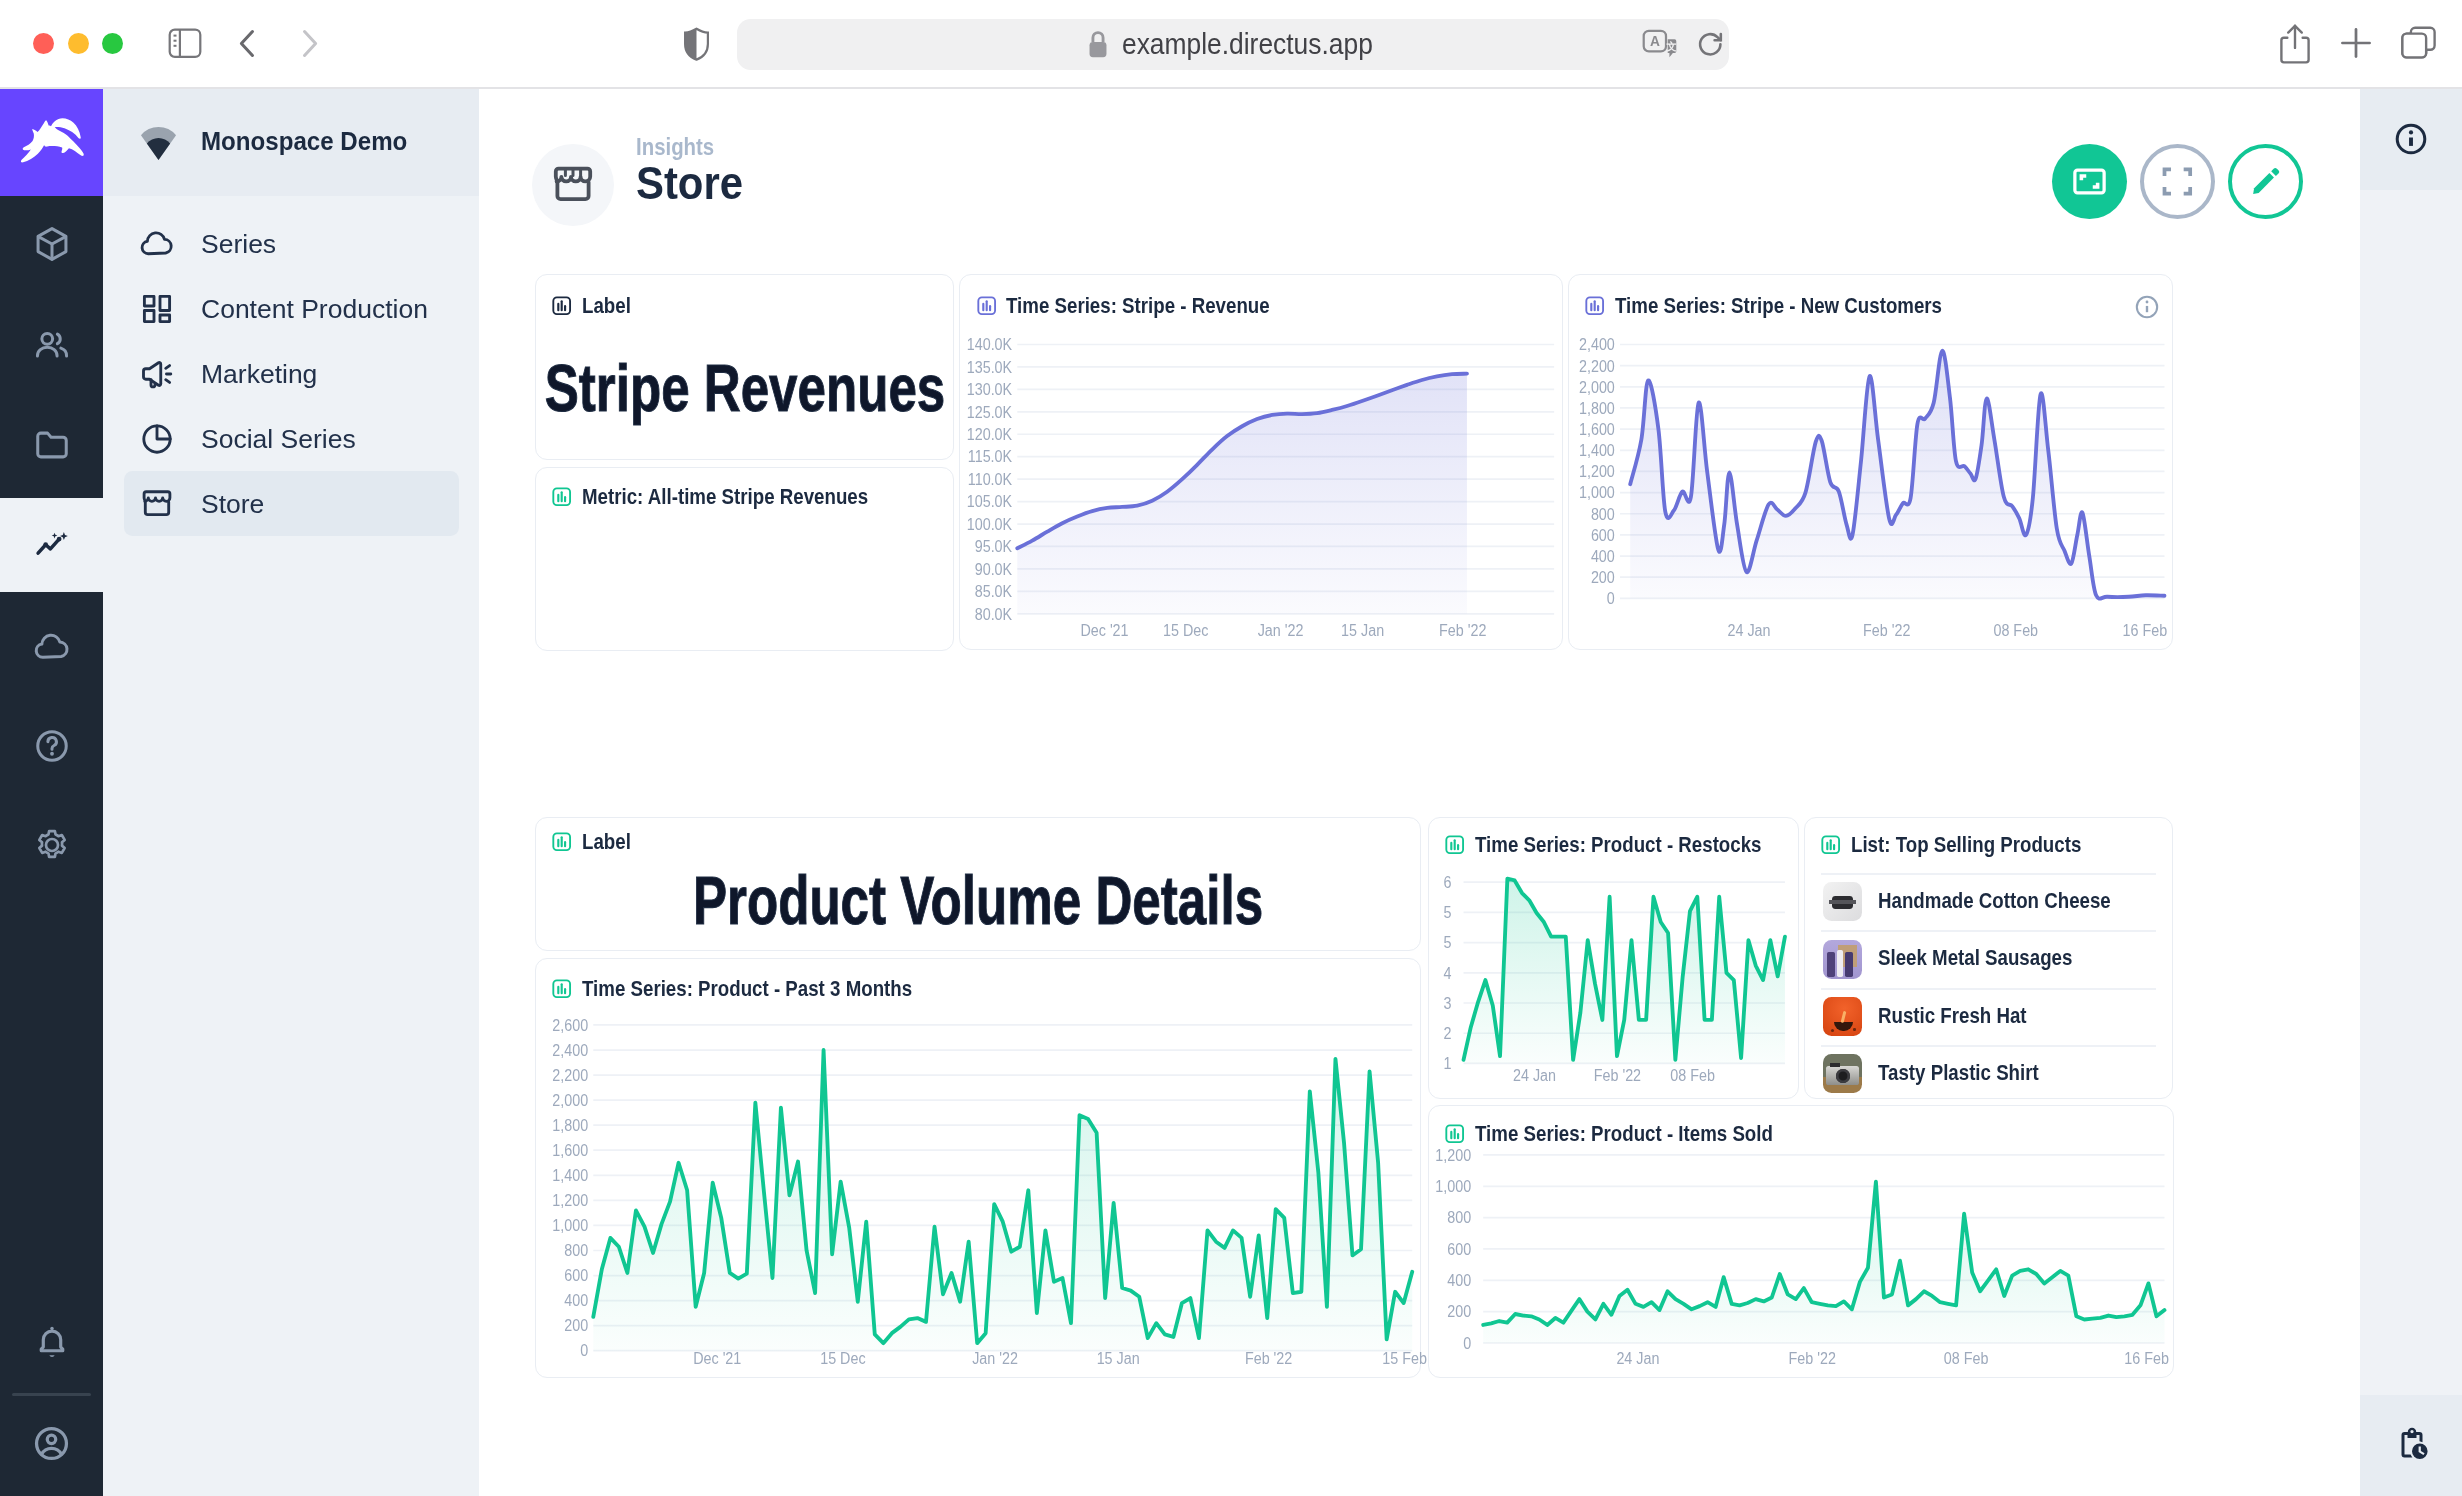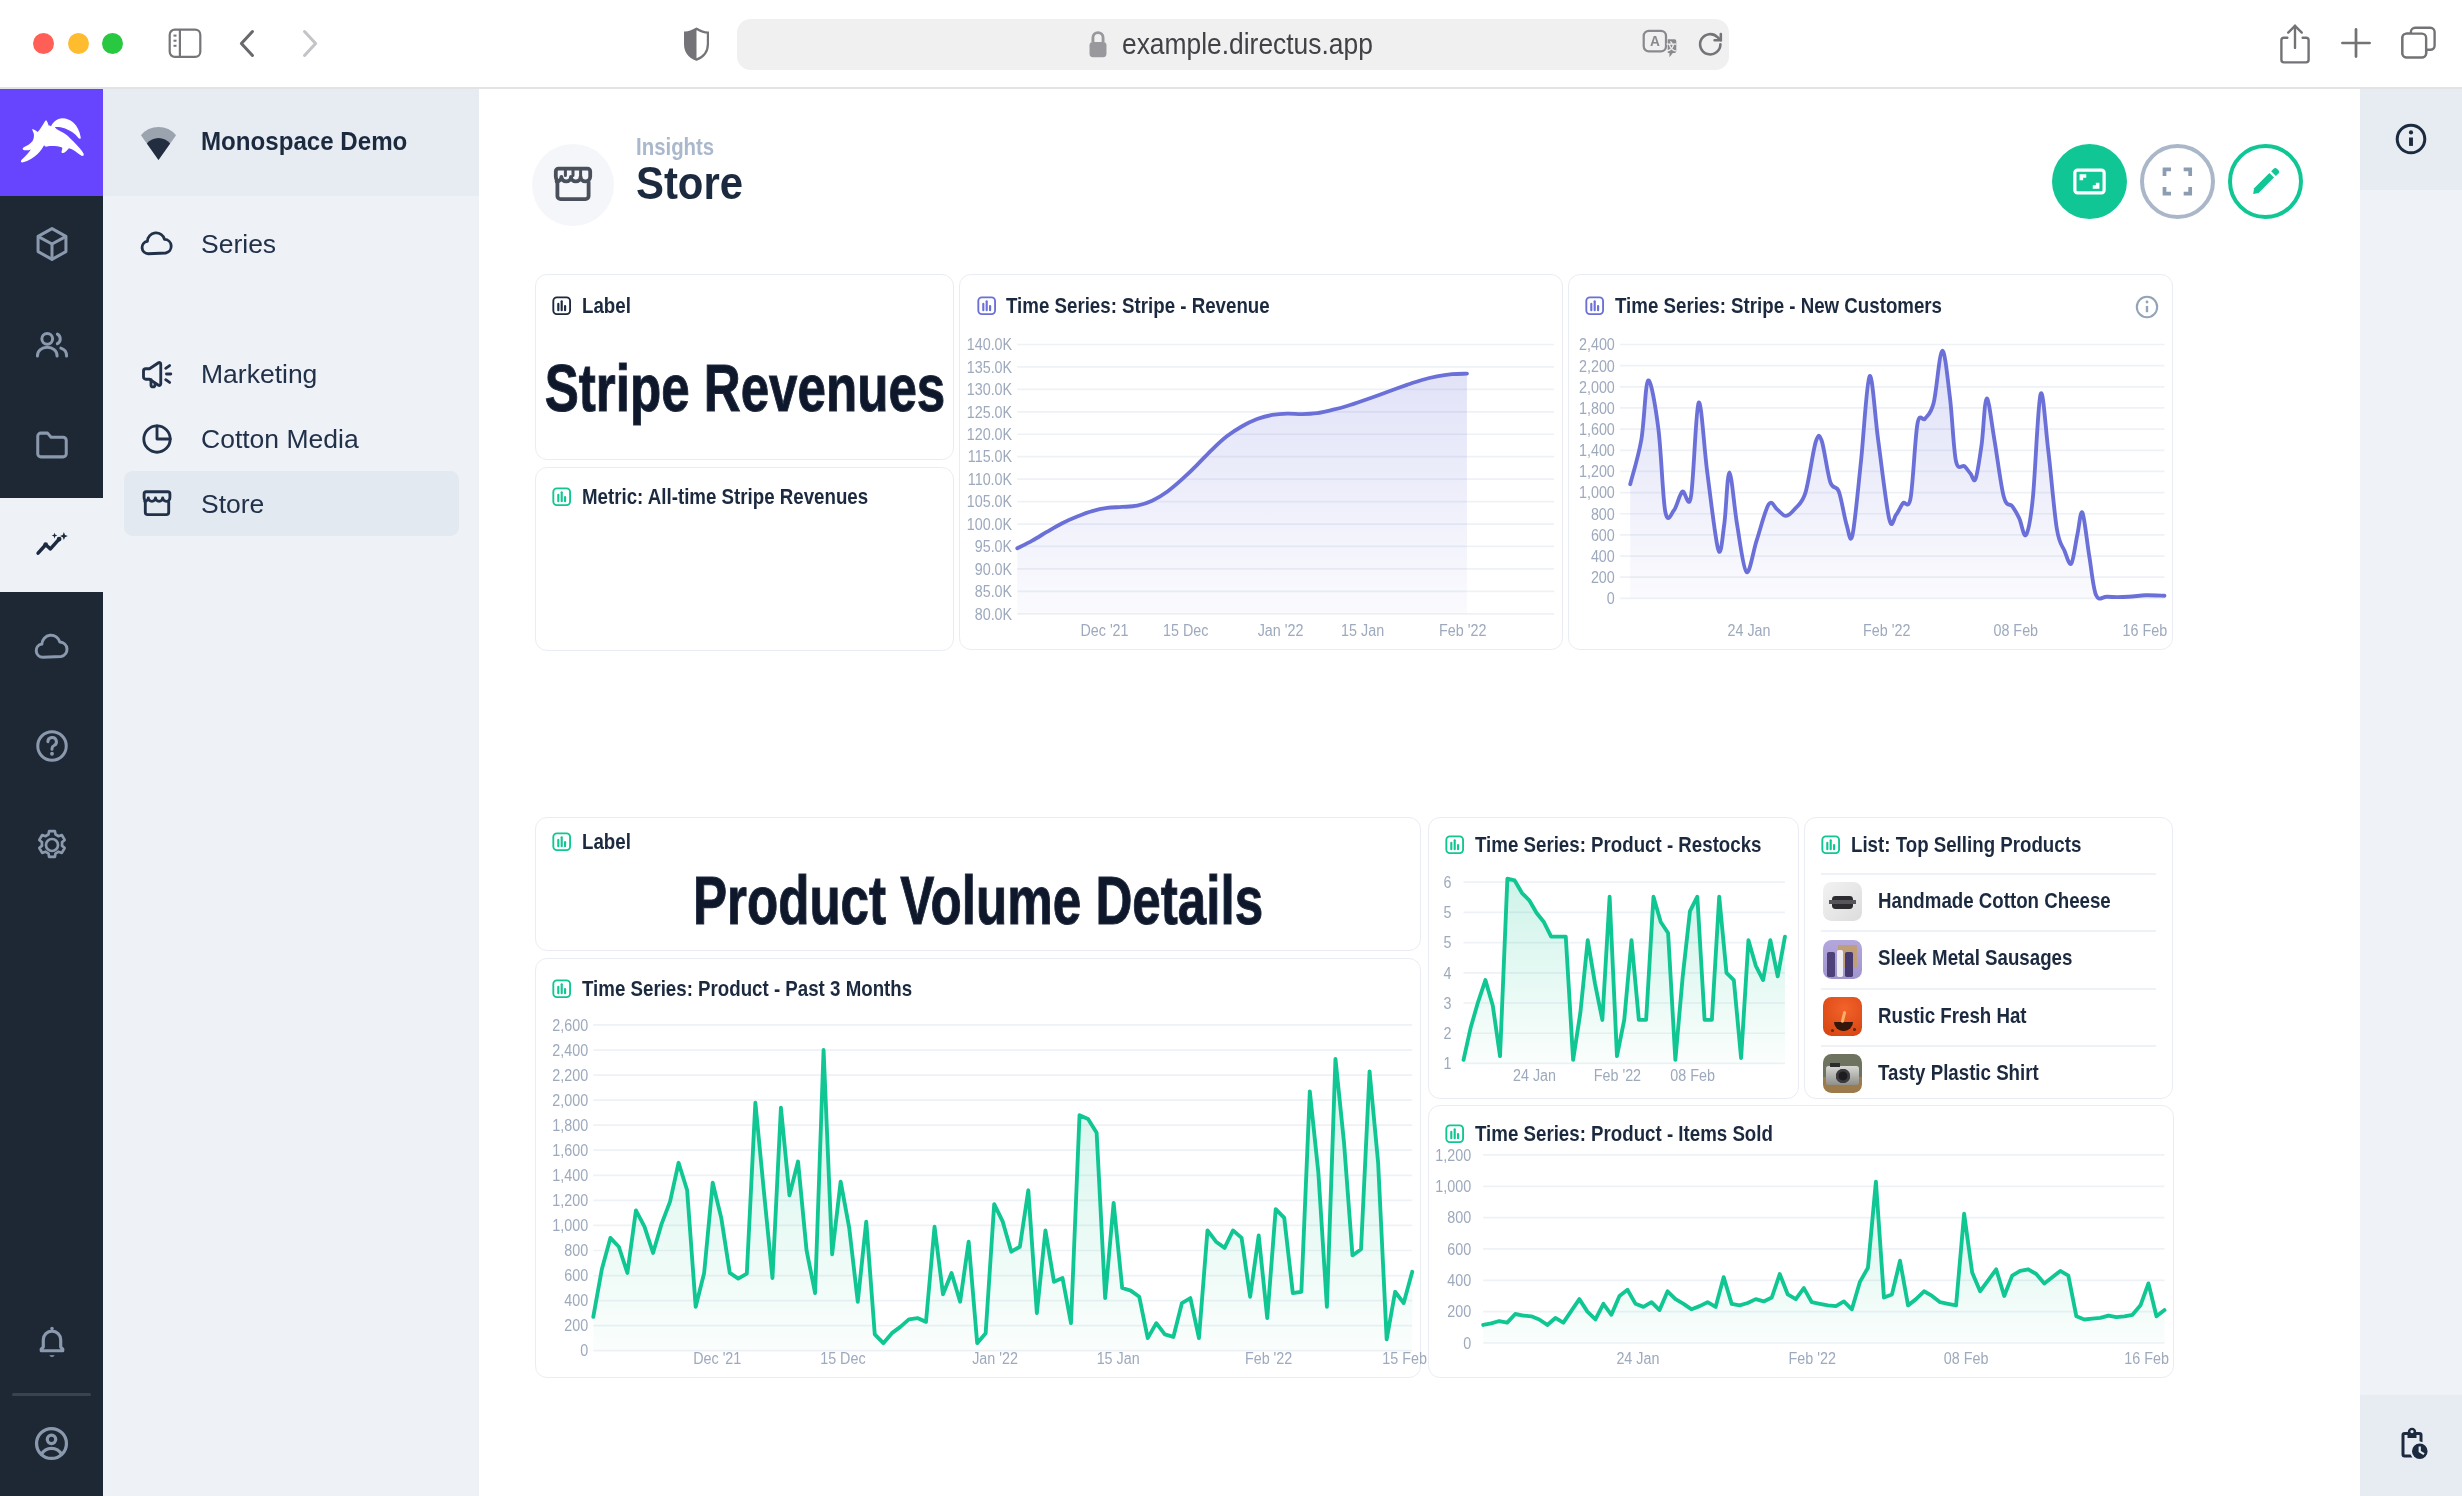--- a/index.html
+++ b/index.html
@@ -126,36 +126,45 @@
  <path d="M12 21 L2.2 7.3 A 12.5 12.5 0 0 1 21.8 7.3 Z" fill="#9aa3ae"></path>
  <path d="M12 21 L5.5 11.9 A 8.2 8.2 0 0 1 18.5 11.9 Z" fill="#222e3f"></path>
 </svg>
 <div class="abs" style="left:201px;top:128px;font-size:26.5px;line-height:1;font-weight:600;color:#1c2a40;transform-origin:left center;transform:scaleX(0.91)">Monospace Demo</div>
 <div class="navitem" style="left:103px;top:211px">
 <svg width="36" height="36" viewBox="0 0 24 24" fill="none" stroke="#22314a" stroke-width="1.9" stroke-linecap="round" stroke-linejoin="round">
         <path d="M6.2 18.5 a4.2 4.2 0 0 1 -0.6 -8.35 A5.8 5.8 0 0 1 17 8.9 a4.6 4.6 0 0 1 0.8 9.1 Z"></path>
       </svg>
 <div class="lbl">Series</div>
     </div>
+<div class="navitem" style="left:103px;top:276px">
+<svg width="36" height="36" viewBox="0 0 24 24" fill="none" stroke="#22314a" stroke-width="1.9" stroke-linecap="round" stroke-linejoin="round">
+        <rect x="3.6" y="3.6" width="6.4" height="6.4"></rect>
+        <rect x="3.6" y="13" width="6.4" height="7.4"></rect>
+        <rect x="14" y="3.6" width="6.4" height="9.4"></rect>
+        <rect x="14" y="16" width="6.4" height="4.4"></rect>
+      </svg>
+<div class="lbl">Content Production</div>
+    </div>
 <div class="navitem" style="left:103px;top:341px">
 <svg width="36" height="36" viewBox="0 0 24 24" fill="none" stroke="#22314a" stroke-width="1.9" stroke-linecap="round" stroke-linejoin="round">
         <path d="M3 10 v4 a1.5 1.5 0 0 0 1.5 1.5 H7 l6 4 a1 1 0 0 0 1.5 -0.9 V5.4 a1 1 0 0 0 -1.5 -0.9 l-6 4 H4.5 A1.5 1.5 0 0 0 3 10 Z"></path>
         <path d="M8 15.7 v3.6 a1.3 1.3 0 0 0 2.6 0"></path>
         <line x1="17.8" y1="8.2" x2="20.4" y2="6.4"></line>
         <line x1="18.3" y1="12" x2="21.2" y2="12"></line>
         <line x1="17.8" y1="15.8" x2="20.4" y2="17.6"></line>
       </svg>
 <div class="lbl">Marketing</div>
     </div>
 <div class="navitem" style="left:103px;top:406px">
 <svg width="36" height="36" viewBox="0 0 24 24" fill="none" stroke="#22314a" stroke-width="1.9" stroke-linecap="round" stroke-linejoin="round">
         <circle cx="12" cy="12" r="8.8"></circle>
         <path d="M12 3.2 V12 H20.8"></path>
       </svg>
-<div class="lbl">Cotton Media</div>
+<div class="lbl">Social Series</div>
     </div>
 <div class="navitem" style="left:103px;top:471px">
       <div class="abs" style="left:20.5px;top:0;width:335px;height:65px;background:#e2e9f0;border-radius:8.5px"></div>
 <svg width="36" height="36" viewBox="0 0 24 24" fill="none" stroke="#22314a" stroke-width="1.9" stroke-linecap="round" stroke-linejoin="round">
         <path d="M4.2 10.6 V17.5 a1.6 1.6 0 0 0 1.6 1.6 H18.2 a1.6 1.6 0 0 0 1.6 -1.6 V10.6"></path>
         <path d="M3.4 5.2 a1.4 1.4 0 0 1 1.4 -1.4 h14.4 a1.4 1.4 0 0 1 1.4 1.4 v2.6 c0 1.3 -1 2.4 -2.4 2.4 c-1.3 0 -2.4 -1 -2.4 -2.3 c0 1.3 -1.1 2.3 -2.4 2.3 s-2.4 -1 -2.4 -2.3 c0 1.3 -1.1 2.3 -2.4 2.3 s-2.4 -1 -2.4 -2.3 c0 1.3 -1.1 2.3 -2.4 2.3 C4.4 10.2 3.4 9.1 3.4 7.8 Z"></path>
       </svg>
 <div class="lbl">Store</div>
     </div>
 

